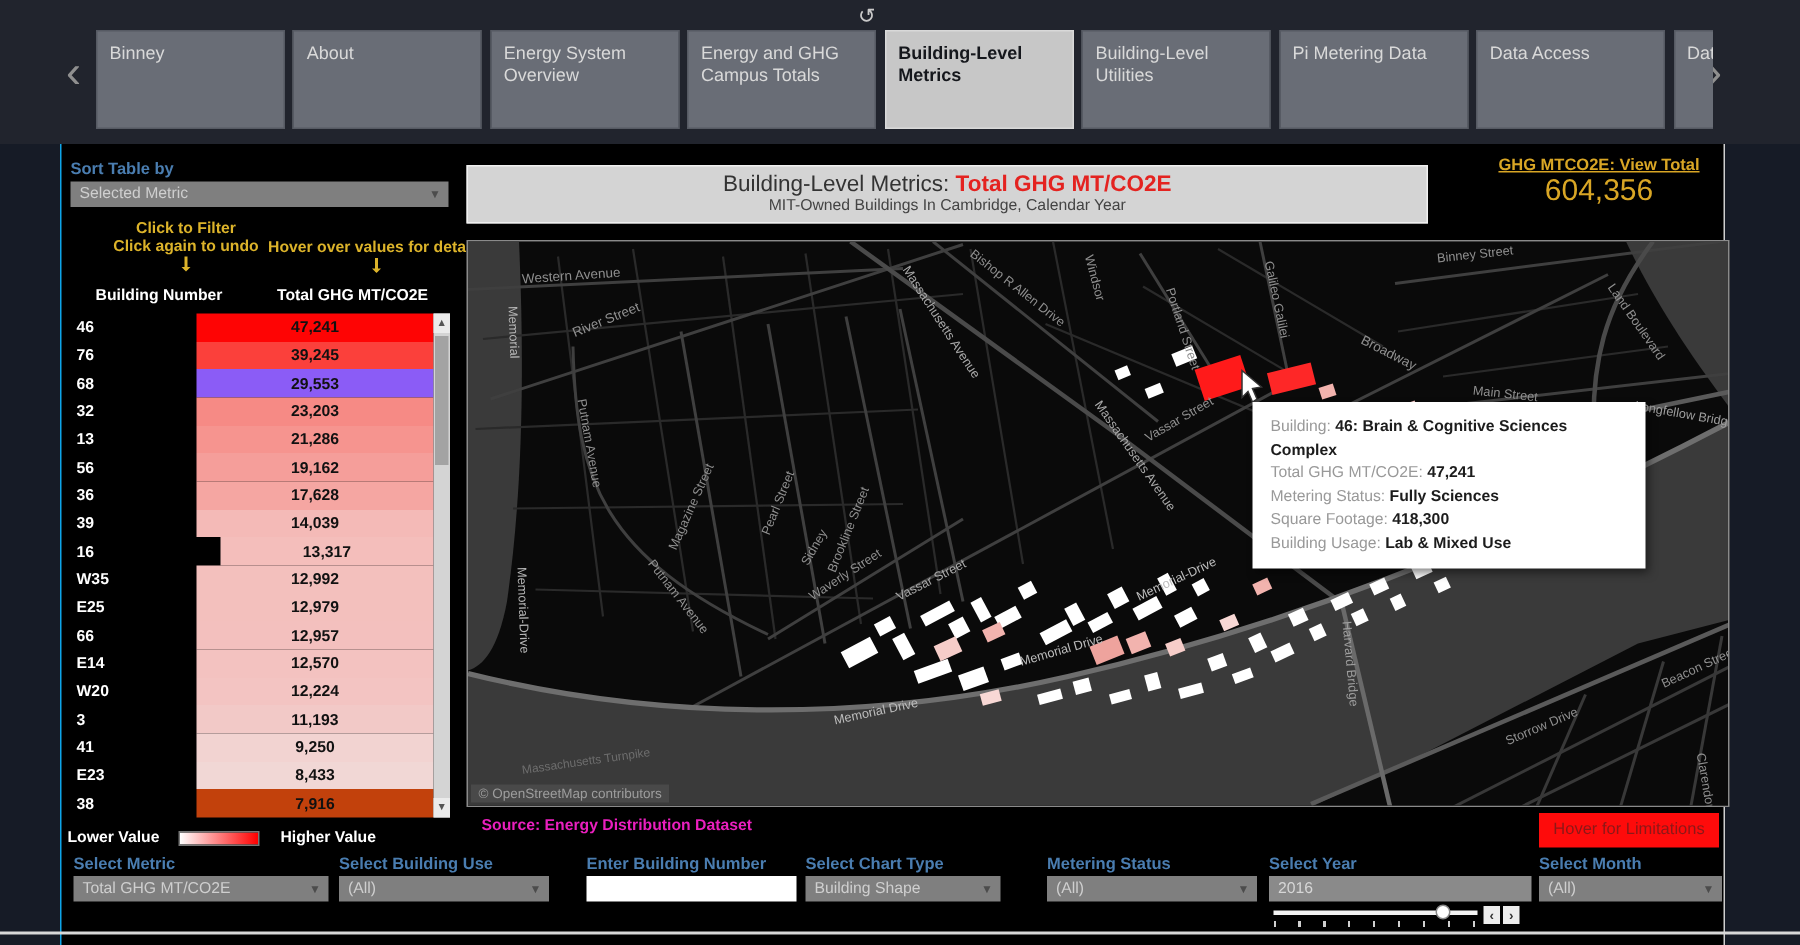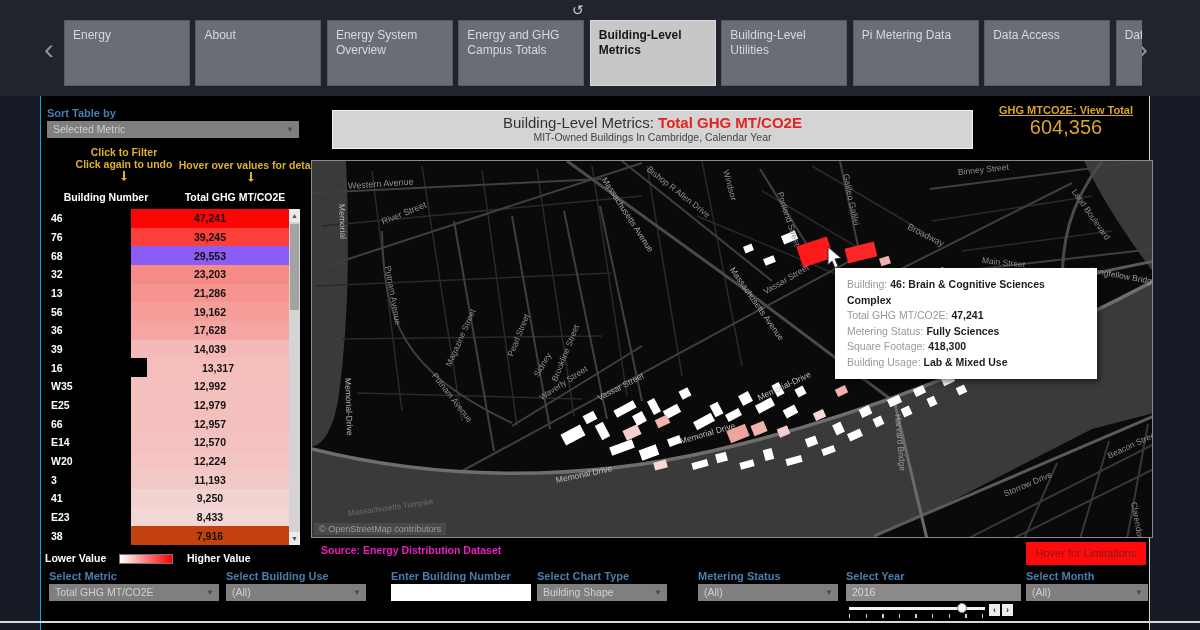--- a/index.html
+++ b/index.html
@@ -50,21 +50,21 @@
   #sc-up { top:0; } #sc-down { bottom:0; }
   #sc-thumb { position:absolute; left:1px; top:15px; width:9px; height:86px; background:#a3a3a3; cursor:pointer; }
   #legend { position:absolute; left:4px; top:456px; width:260px; height:14px; color:#fff; font-size:10.5px; font-weight:bold; }
   #legend .lower { position:absolute; left:0; top:0; }
   #legend .bar { position:absolute; left:74px; top:2px; width:54px; height:10px;
     background:linear-gradient(to right,#ffffff,#fe0000); border:1px solid #777; }
   #legend .higher { position:absolute; left:142px; top:0; }
 
   
   #titlebar { position:absolute; left:270px; top:14px; width:641px; height:39px; background:#d4d4d4;
-    border:1px solid #f0f0f0; text-align:center;margin-left:21px; }
+    border:1px solid #f0f0f0; text-align:center; }
   #titlebar .line1 { font-size:15px; color:#333; margin-top:3px; }
   #titlebar .line1 .metric { color:#e42320; font-weight:bold; }
   #titlebar .line2 { font-size:10.5px; color:#444; }
   #total-block { position:absolute; left:940px; top:8px; width:170px; text-align:center; color:#d9a625; }
   #total-block .tlabel { font-size:11px; font-weight:bold; text-decoration:underline; cursor:pointer; }
   #total-block .tvalue { font-size:20px; }
 
   
   #map { position:absolute; left:270px; top:64px; width:842px; height:378px; background:#0a0a0a;
     border:1px solid #8a8a8a; overflow:hidden; }
@@ -103,21 +103,21 @@
 
 <div id="stage">
 
   <div id="navbar">
     <div id="refresh">↺</div>
     <div id="chev-left" class="nav-chev">‹</div>
     <div id="chev-right" class="nav-chev">›</div>
     <div id="tabs-wrap">
       
     
-        <div class="tab"><span>Energy</span></div>
+        <div class="tab"><span>Binney</span></div>
       
         <div class="tab"><span>About</span></div>
       
         <div class="tab"><span>Energy System Overview</span></div>
       
         <div class="tab"><span>Energy and GHG Campus Totals</span></div>
       
         <div class="tab selected"><span>Building-Level Metrics</span></div>
       
         <div class="tab"><span>Building-Level Utilities</span></div>

